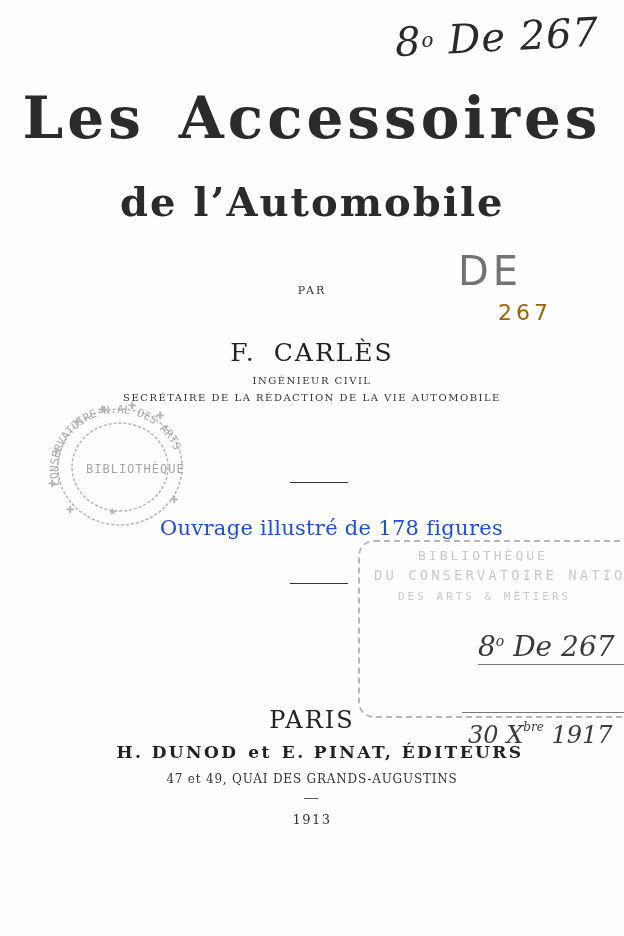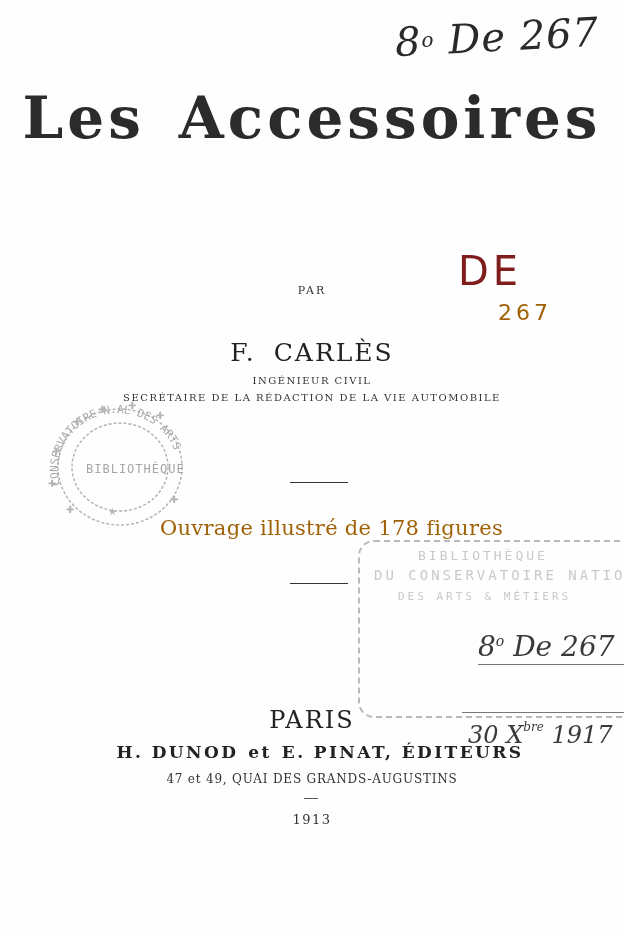--- a/index.html
+++ b/index.html
@@ -85,21 +85,21 @@
       height: 1px;
       background: #333;
     }
     .rule1 { left: 290px; top: 482px; width: 58px; }
     .rule2 { left: 290px; top: 583px; width: 58px; }
 
     .illustre {
       top: 516px;
       left: 160px;
       font-size: 21px;
-      color: #a16207;
+      color: #1d4ed8;
       letter-spacing: 0.3px;
     }
 
     .paris {
       top: 706px;
       font-size: 24px;
       letter-spacing: 2px;
       color: #222;
     }
     .editeurs {
@@ -172,21 +172,21 @@
     .hand-underline {
       height: 1px; background: #777;
     }
     .ul1 { left: 478px; top: 664px; width: 146px; }
     .ul2 { left: 462px; top: 712px; width: 162px; }
 
     
     .ghost {
       left: 458px; top: 248px;
       font-size: 40px;
-      color: #7f1d1d;
+      color: #737373;
       letter-spacing: 4px;
       font-family: "DejaVu Sans", sans-serif;
     }
     .ghost2 {
       left: 498px; top: 300px;
       font-size: 22px;
       color: #a16207;
       letter-spacing: 4px;
       font-family: "DejaVu Sans", sans-serif;
     }
@@ -197,20 +197,21 @@
 <div class="page">
 
   <div class="abs hand-top">
     <span>8</span><span class="sup">o</span>
     <span>De 267</span>
   </div>
 
   <div class="abs title-main">
     <span>Les</span><span class="gap"></span><span>Accessoires</span>
   </div>
+  <div class="abs title-sub">de l’Automobile</div>
 
   <div class="abs ghost">DE</div>
   <div class="abs ghost2">267</div>
 
   <div class="abs center par">PAR</div>
   <div class="abs center author">
     <span>F.</span><span class="gap"></span><span>CARLÈS</span>
   </div>
   <div class="abs center ingenieur">INGÉNIEUR CIVIL</div>
   <div class="abs center secretaire">SECRÉTAIRE DE LA RÉDACTION DE LA VIE AUTOMOBILE</div>

